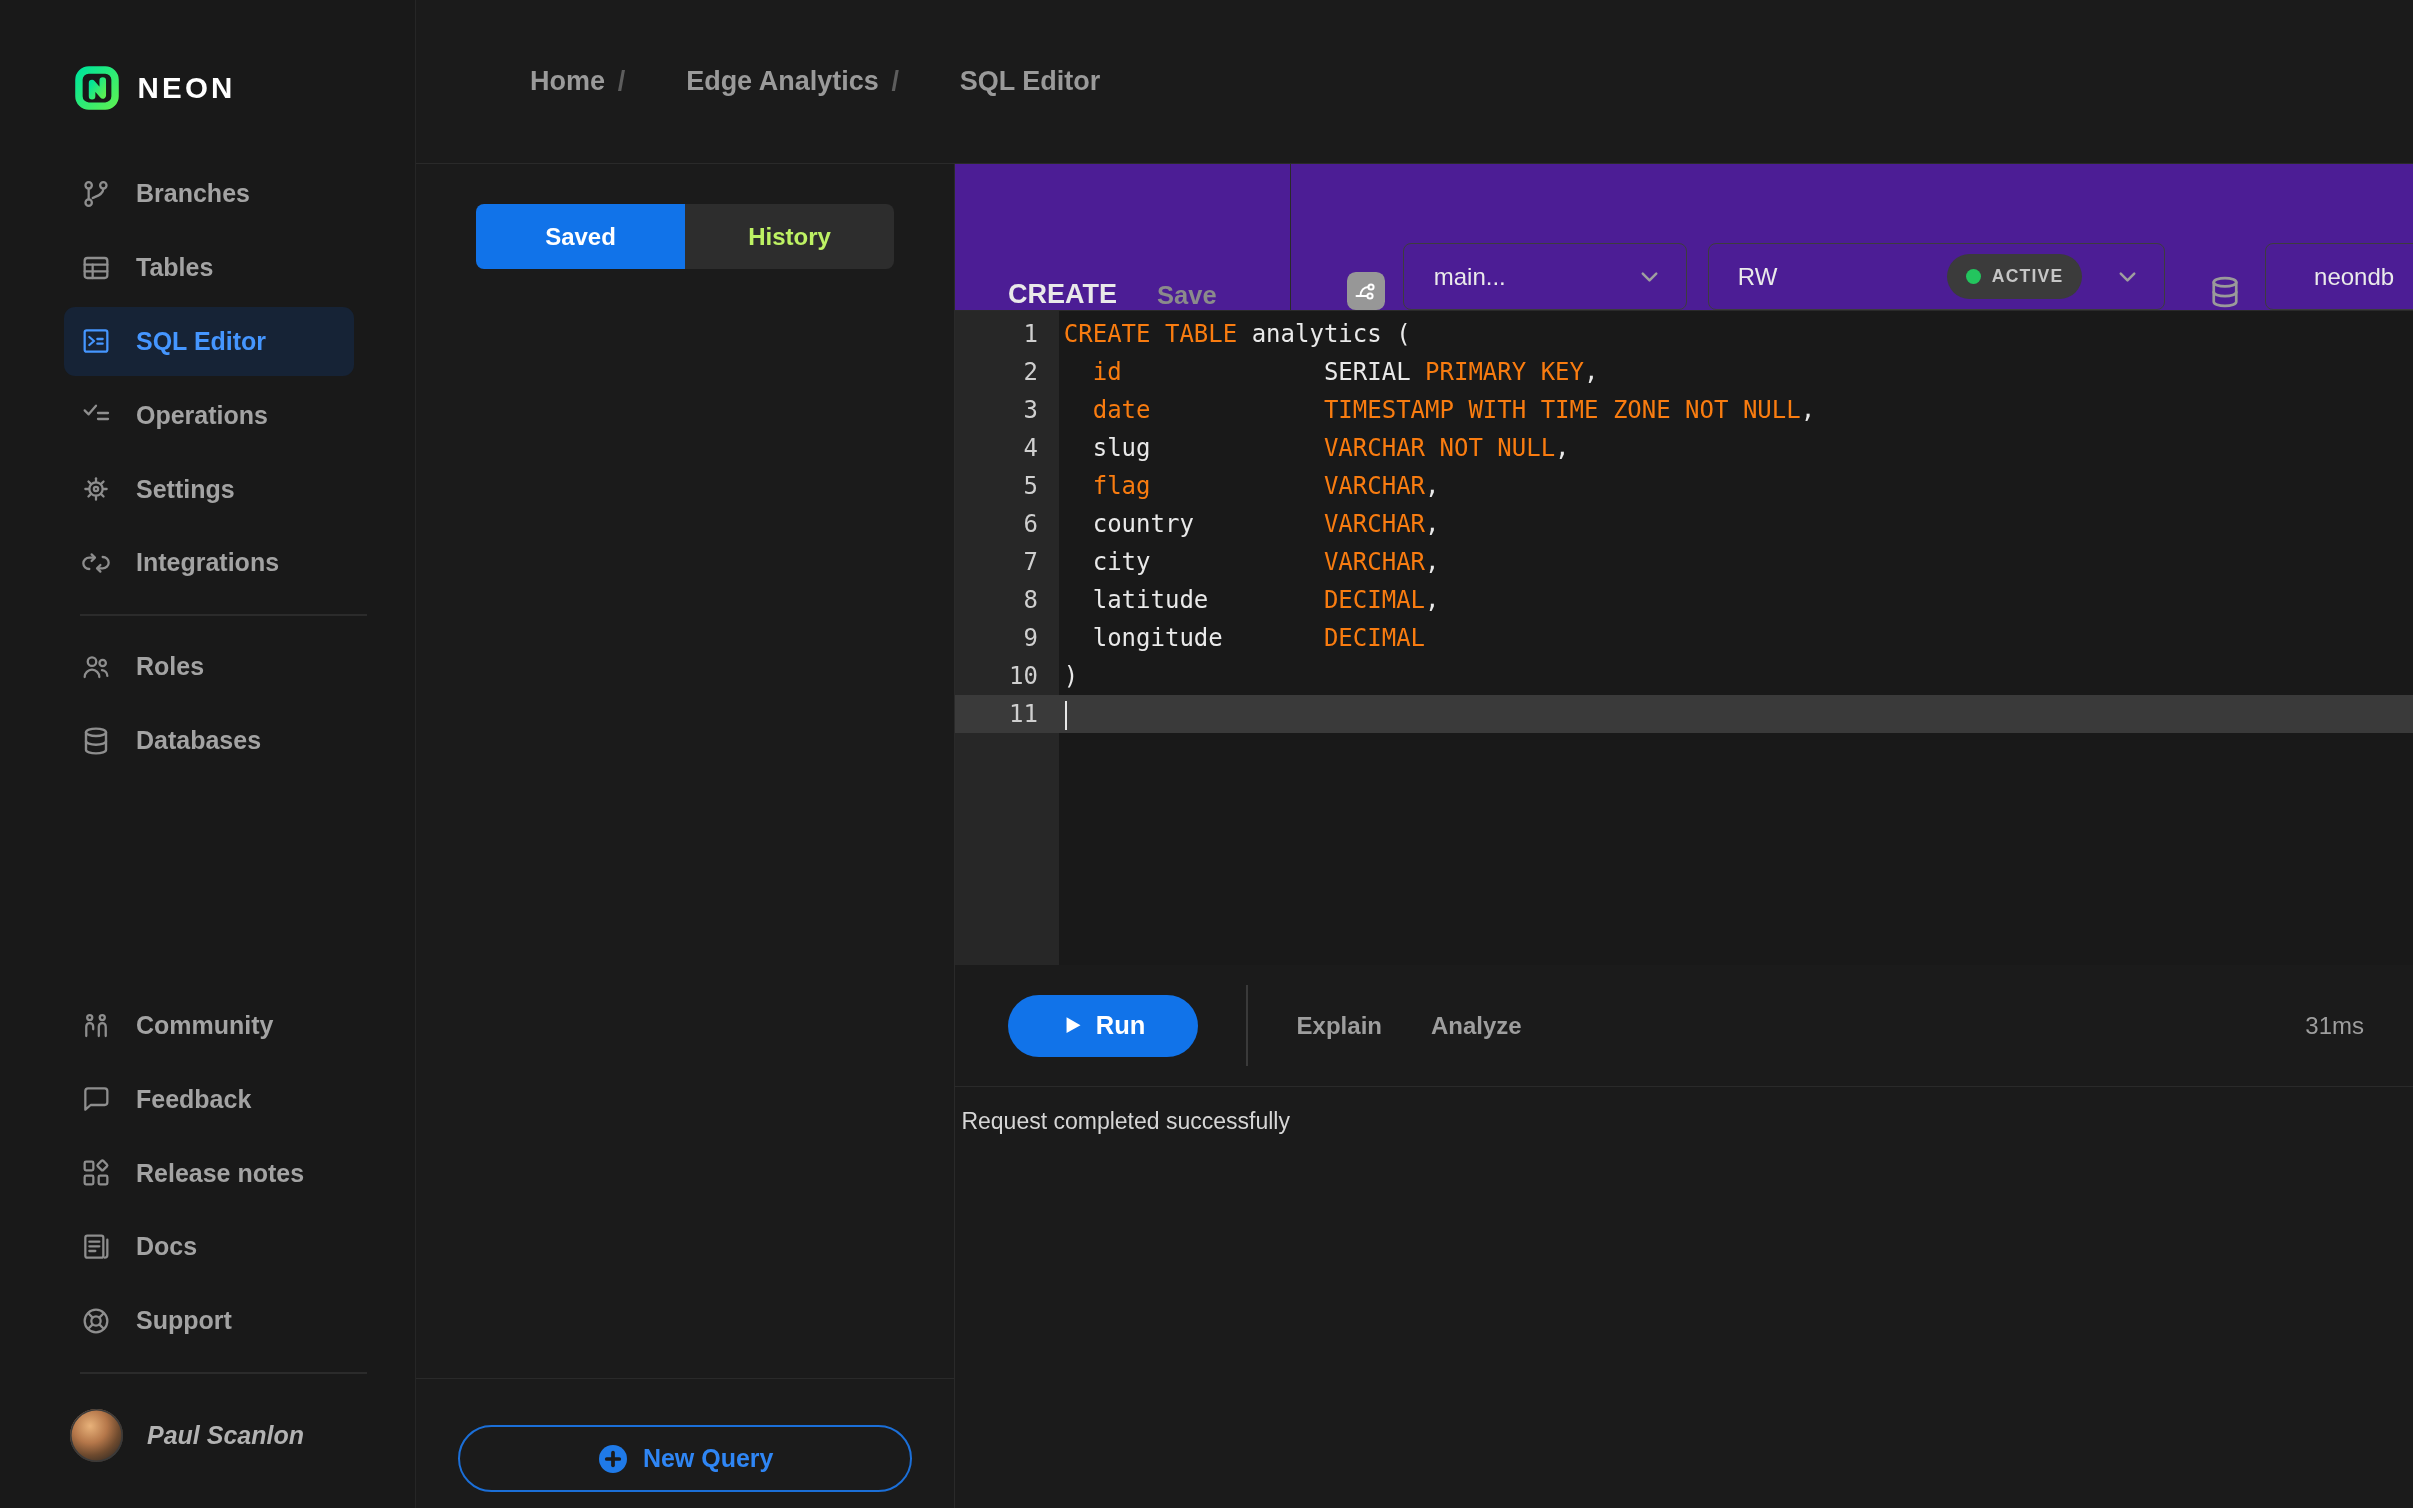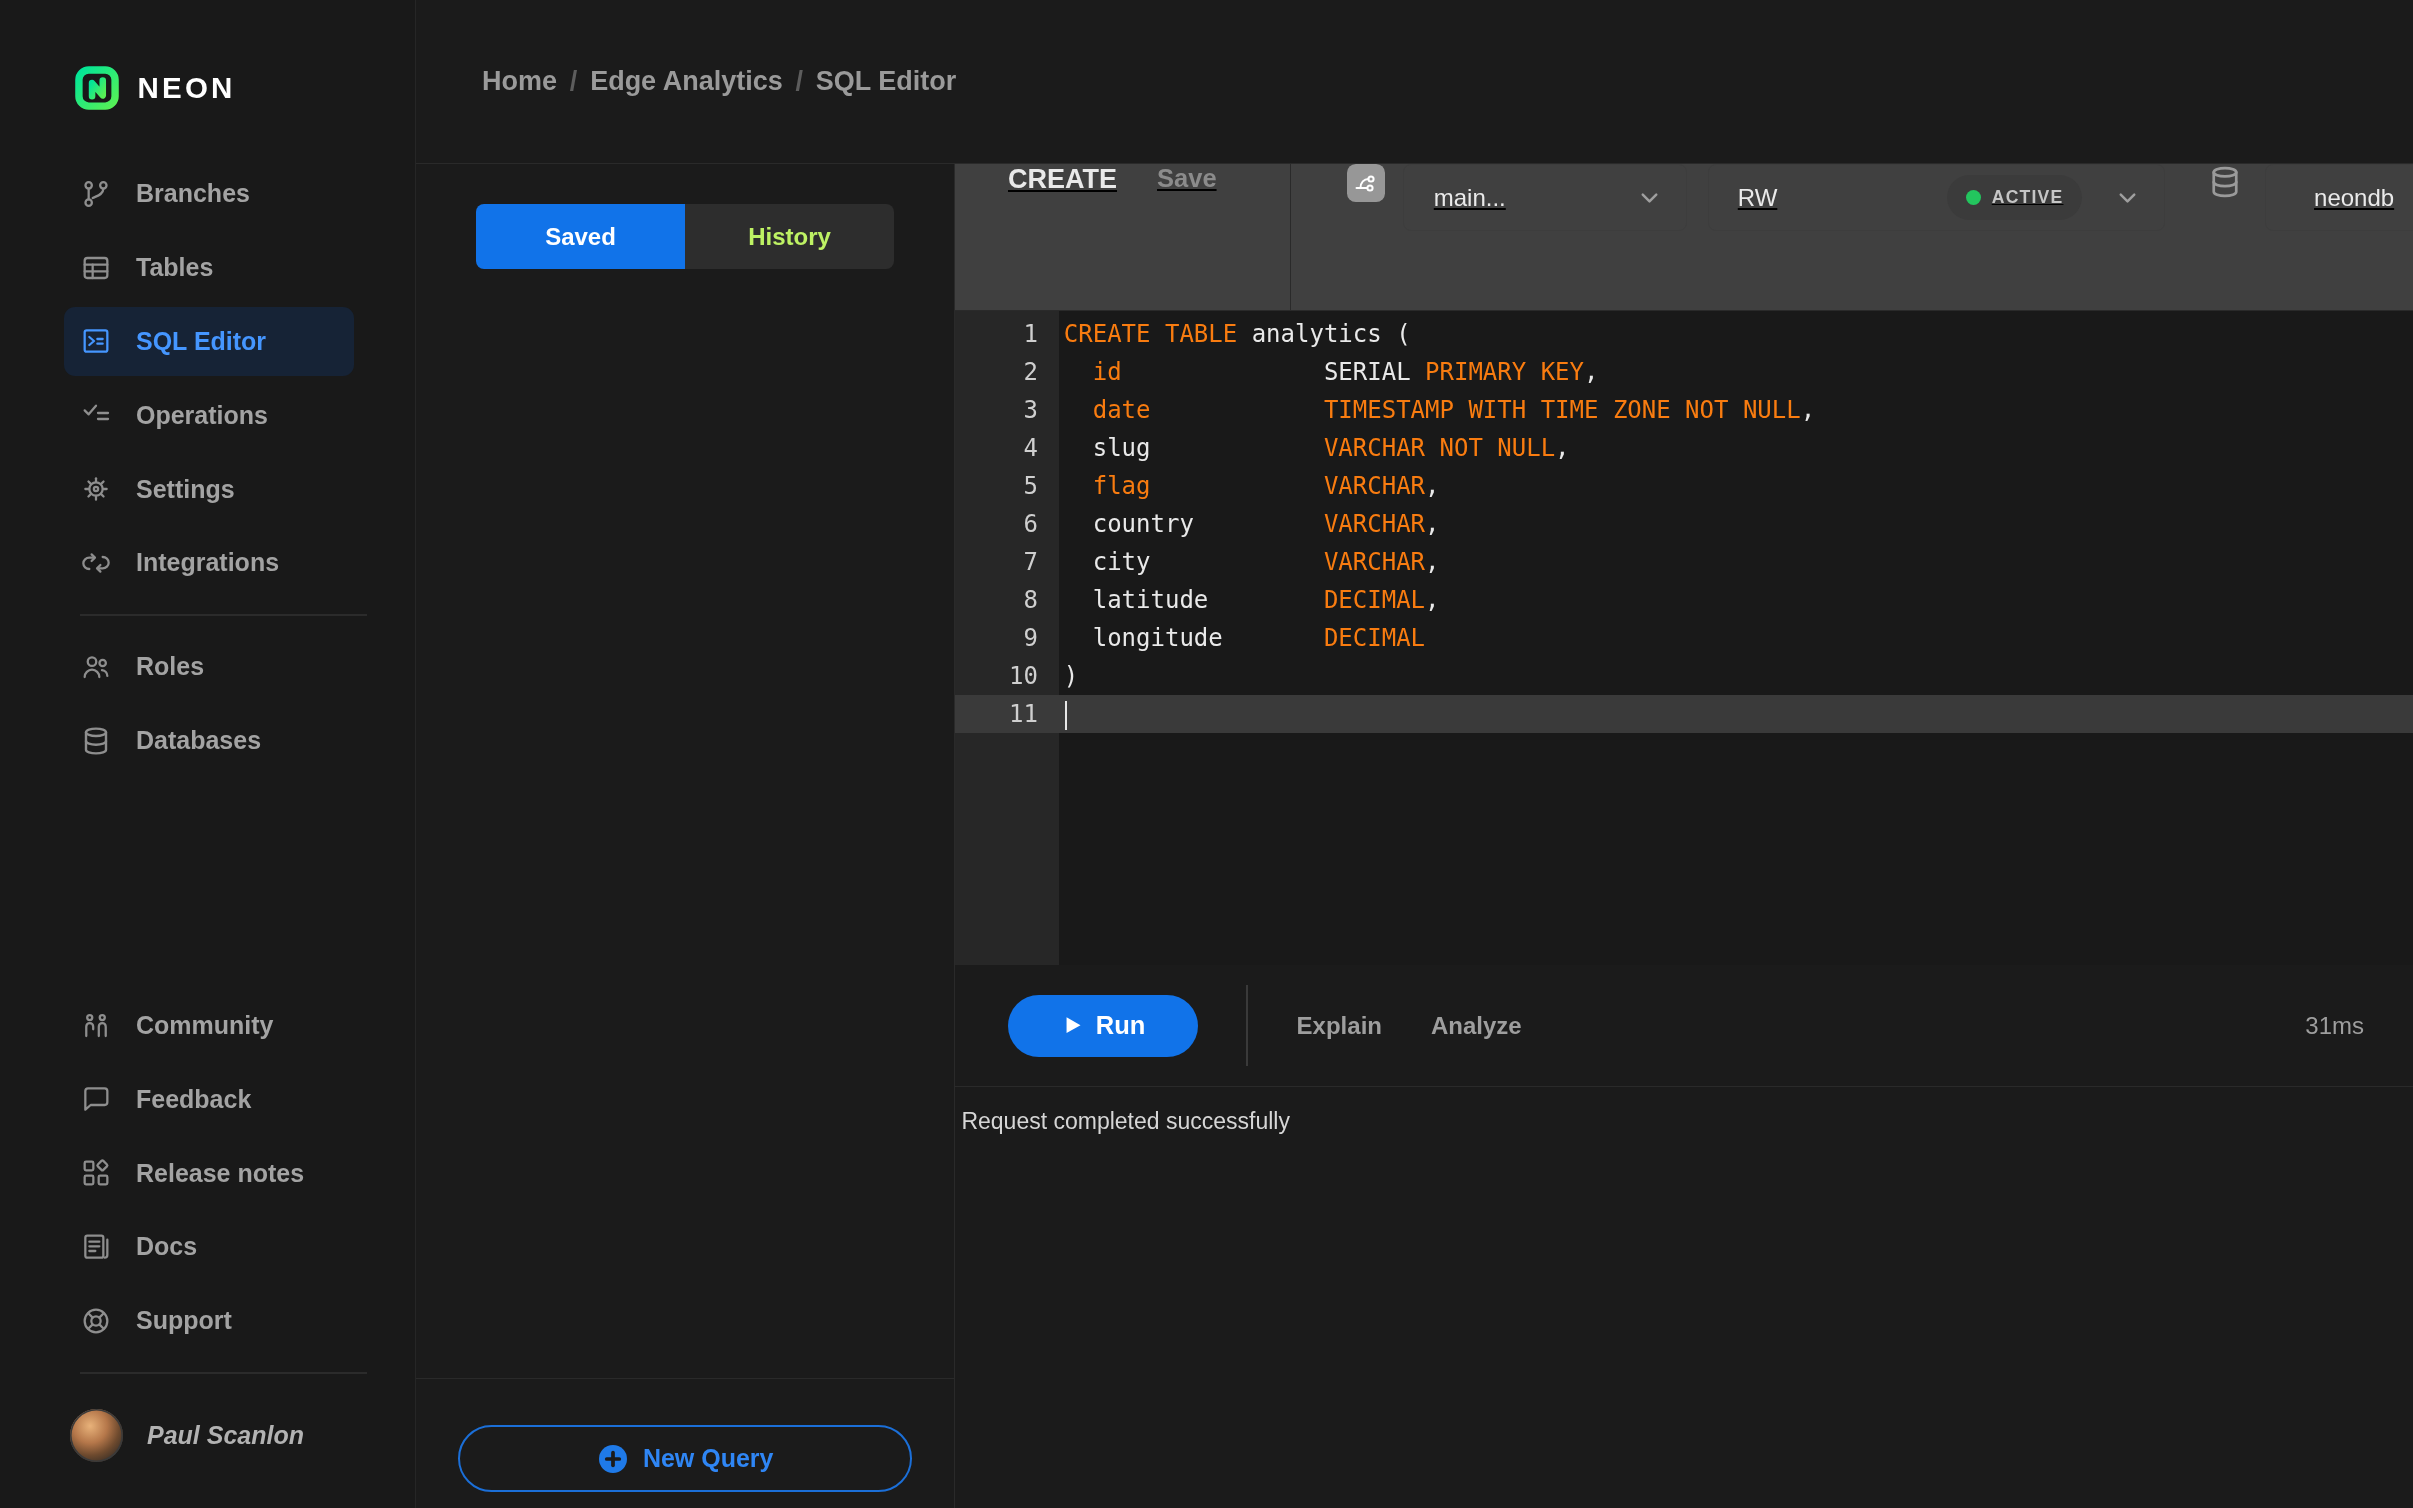--- a/index.html
+++ b/index.html
@@ -27,21 +27,21 @@
   .user-row { display: flex; align-items: center; gap: 24px; margin: 21px 32px 46px 70px;
               font-size: 25px; font-weight: 600; color: #b2b2b2; cursor: pointer; font-style: italic; }
   .avatar { width: 53px; height: 53px; border-radius: 50%; flex: none;
             background: radial-gradient(circle at 38% 32%, #e8b27a 0%, #b5774a 35%, #6e4a2e 60%, #2b2724 88%);
             box-shadow: inset 0 0 0 1.6px #3a3a3a; }
 
   
   main { flex: 1; min-width: 0; display: flex; flex-direction: column; background: #1b1b1b; }
   .topbar { height: 164px; flex: none; display: flex; align-items: center; gap: 12.8px;
             padding-left: 66px; border-bottom: 1.6px solid #2a2a2a; }
-  .crumb { font-size: 27px; font-weight: 700; color: #9a9a9a; cursor: pointer; }
+  .crumb { font-size: 27px; font-weight: 700; color: #9a9a9a; cursor: pointer; margin-left: 48px; }
   .crumb-sep { font-size: 27px; font-weight: 600; color: #5d5d5d; }
 
   .content { flex: 1; min-height: 0; display: flex; }
 
   
   .queries-panel { width: 539px; flex: none; border-right: 1.6px solid #2a2a2a;
                    display: flex; flex-direction: column; }
   .seg { margin: 40px 60px 0; height: 65px; display: flex; border-radius: 8px; overflow: hidden; }
   .seg-btn { flex: 1; display: flex; align-items: center; justify-content: center;
              font-size: 24px; font-weight: 600; background: #2d2d2d; color: #bef264;
@@ -50,22 +50,22 @@
   .panel-body { flex: 1; }
   .panel-footer { border-top: 1.6px solid #2a2a2a; padding: 46px 42px 16px; }
   .new-query-btn { width: 100%; height: 67px; border-radius: 797px; border: 2.4px solid #1b6fd8;
                    background: transparent; color: #2f86f5; font-size: 25px; font-weight: 700;
                    display: flex; align-items: center; justify-content: center; gap: 14.4px;
                    cursor: pointer; font-family: inherit; }
   .new-query-btn svg { width: 32px; height: 32px; }
 
   
   .editor-col { flex: 1; min-width: 0; display: flex; flex-direction: column; }
-  .toolbar { height: 147px; flex: none; display: flex; align-items: flex-start;
-             border-bottom: 1.6px solid #2a2a2a; background: #404040; overflow: hidden; text-decoration: underline; }
+  .toolbar { height: 147px; flex: none; display: flex; align-items: flex-end;
+             border-bottom: 1.6px solid #2a2a2a; background: #4c1d95; overflow: hidden; }
   .tab-name { margin-left: 53px; font-size: 27px; font-weight: 600; color: #e9e9e9; cursor: pointer; }
   .save-btn { margin-left: 40px; font-size: 25.5px; font-weight: 600; color: #8b8b8b; cursor: pointer; }
   .tb-divider { width: 1.6px; align-self: stretch; background: #2a2a2a; margin-left: 73px; flex: none; }
   .branch-btn { margin-left: 56px; width: 38px; height: 38px; border-radius: 8.8px; background: #979797;
                 color: #fff; display: flex; align-items: center; justify-content: center;
                 border: none; cursor: pointer; flex: none; }
   .branch-btn svg { width: 24px; height: 24px; }
   .select { height: 67px; border: 1.6px solid #3d3d3d; border-radius: 8px; display: flex;
             align-items: center; color: #eaeaea; font-size: 24px; font-weight: 500;
             background: transparent; cursor: pointer; flex: none; }

